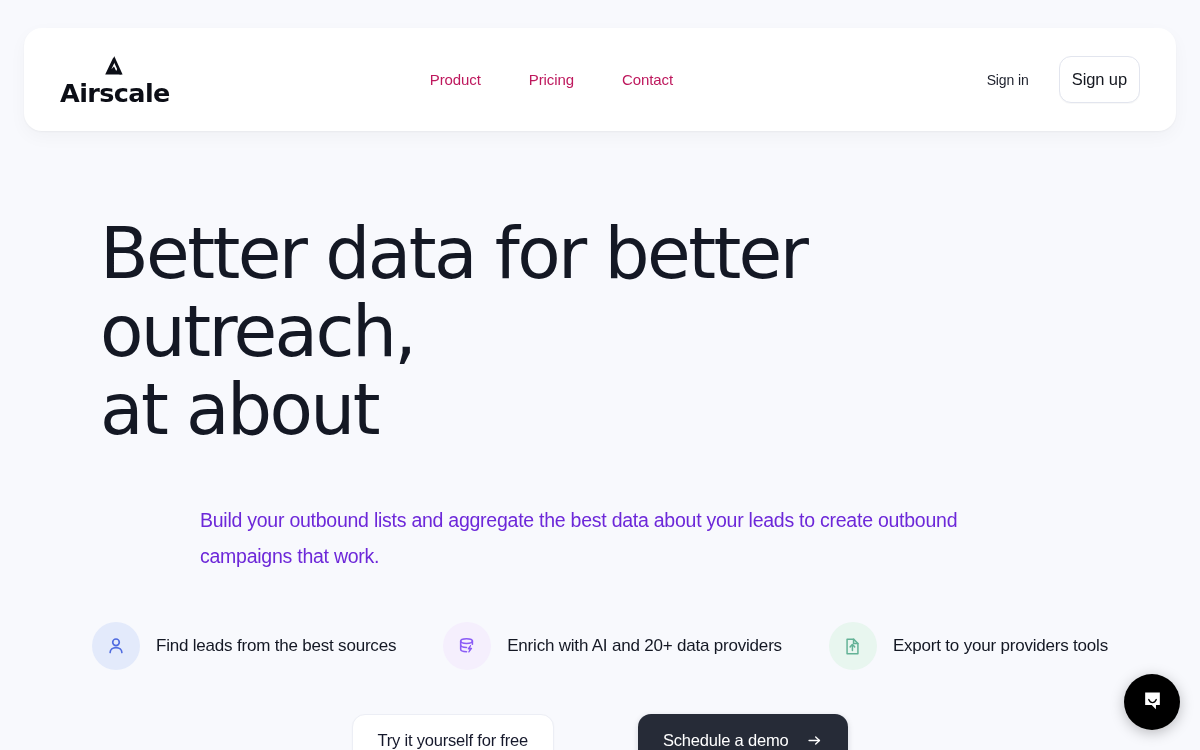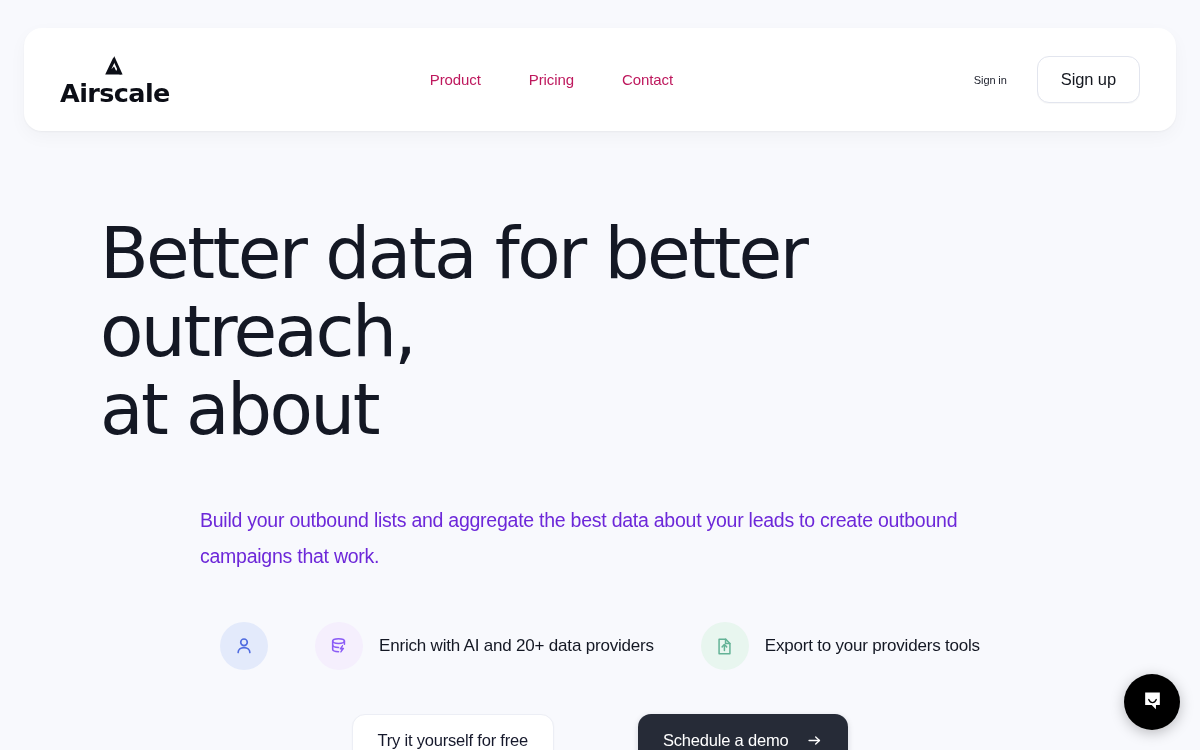--- a/index.html
+++ b/index.html
@@ -76,36 +76,36 @@
   }
 
   
   .header-actions {
     margin-left: auto;
     display: flex;
     align-items: center;
     gap: 30px;
   }
   .signin-link {
-    font-size: 11px;
+    font-size: 14px;
     color: #1c1f2b;
     text-decoration: none;
     letter-spacing: -0.1px;
     cursor: pointer;
     white-space: nowrap;
   }
   .signup-btn {
     font-family: "Liberation Sans", sans-serif;
     font-size: 16.5px;
     letter-spacing: -0.1px;
     color: #14171f;
     background: #ffffff;
     border: 1px solid #e2e5ee;
     border-radius: 12px;
-    padding: 13px 23px;
+    padding: 13px 12px;
     cursor: pointer;
     white-space: nowrap;
     box-shadow: 0 1px 1px rgba(17,20,35,0.03);
   }
 
   
   .hero {
     position: absolute;
     top: 131px;
     left: 0;
@@ -263,20 +263,21 @@
 
   <div class="features">
 
     <div class="feature">
       <span class="feature-icon" style="background:#E3EAFB">
         <svg viewBox="0 0 24 24" width="22" height="22" fill="none" stroke="#4F6BE0" stroke-width="1.8" stroke-linecap="round" stroke-linejoin="round" aria-hidden="true">
           <circle cx="12" cy="8" r="3.6"></circle>
           <path d="M5.6 19.2c0-3.3 2.9-5.4 6.4-5.4s6.4 2.1 6.4 5.4"></path>
         </svg>
       </span>
+      <span class="feature-label">Find leads from the best sources</span>
     </div>
 
     <div class="feature">
       <span class="feature-icon" style="background:#F5EFFD">
         <svg viewBox="0 0 24 24" width="22" height="22" fill="none" stroke="#8B5CF6" stroke-width="1.7" stroke-linecap="round" stroke-linejoin="round" aria-hidden="true">
           <ellipse cx="11.5" cy="6.6" rx="6.4" ry="2.6"></ellipse>
           <path d="M5.1 6.6v4.4c0 1.44 2.87 2.6 6.4 2.6"></path>
           <path d="M17.9 6.6v3.4"></path>
           <path d="M5.1 11.2v4.4c0 1.44 2.87 2.6 6.4 2.6"></path>
           <path d="M15.9 11.4 L13.3 15.1 h2.5 L13.9 18.6 L17.0 14.6 h-2.4 Z" fill="#8B5CF6" stroke-width="1.2"></path>

